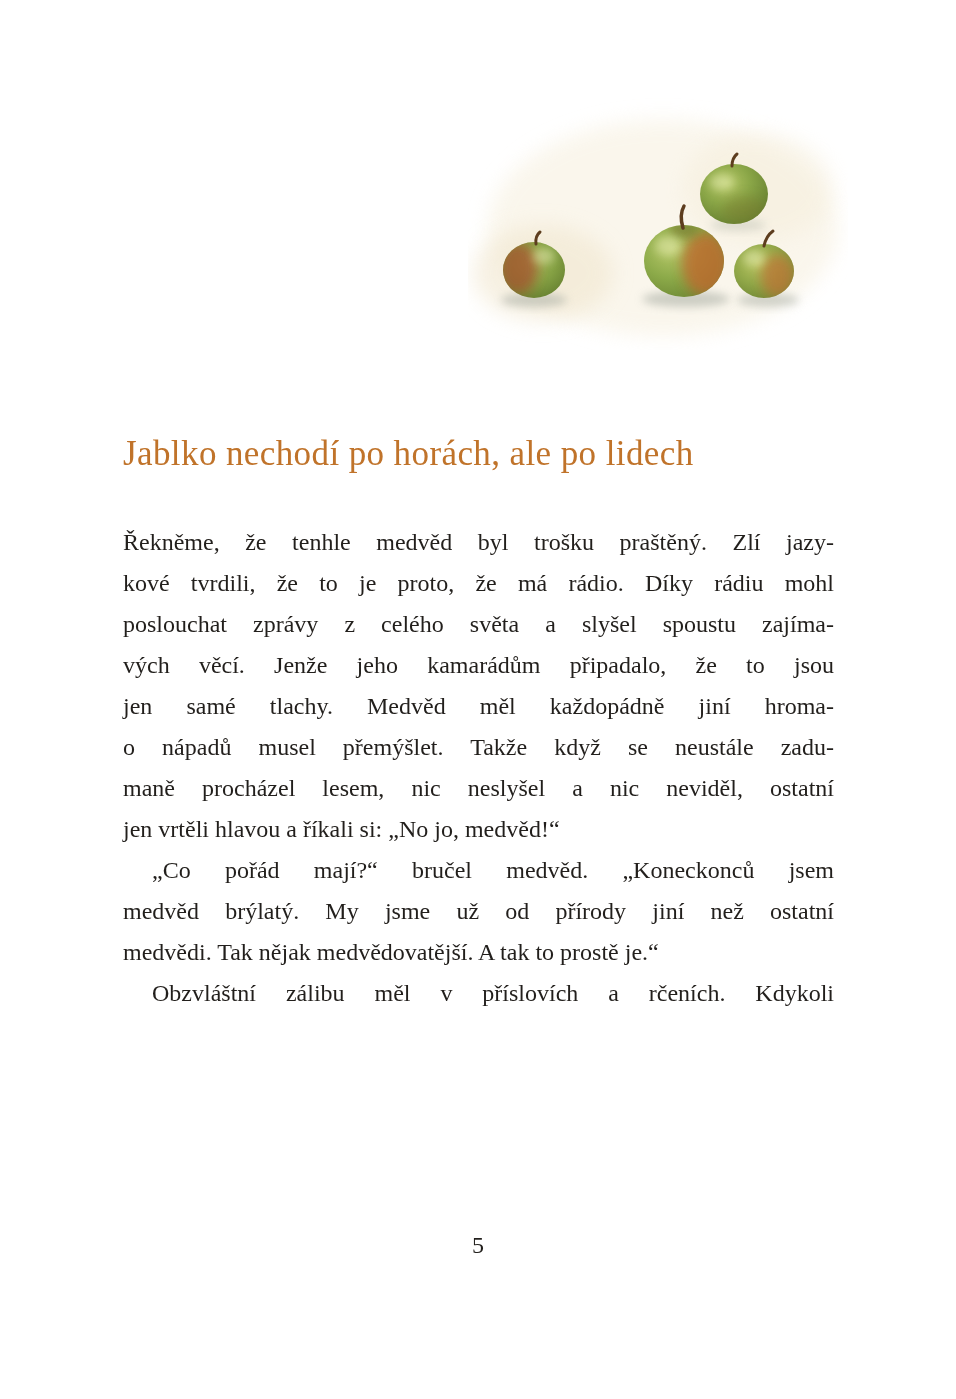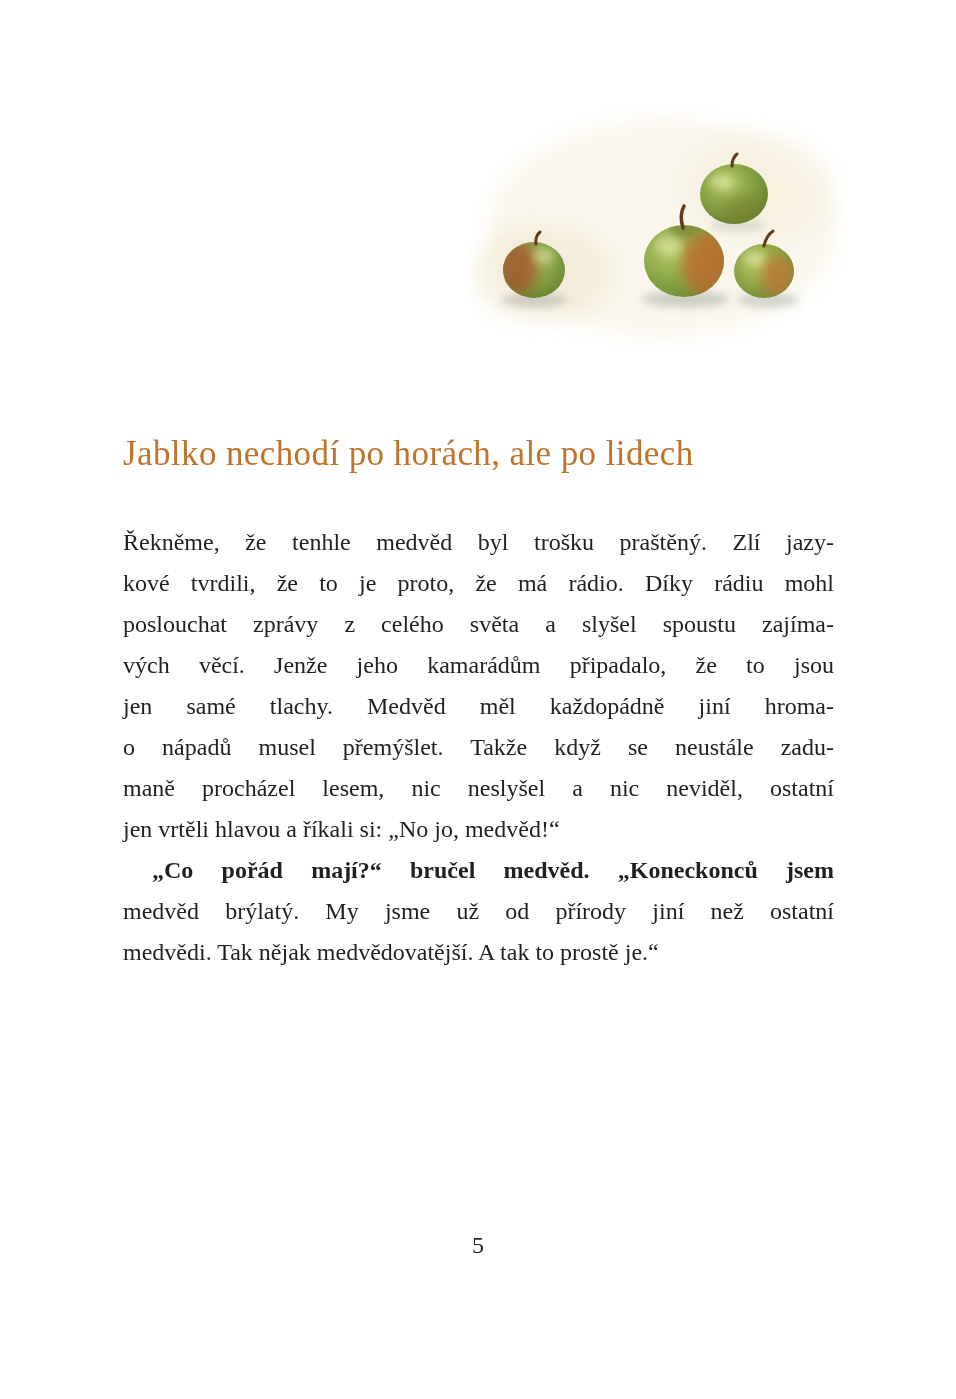--- a/index.html
+++ b/index.html
@@ -44,21 +44,21 @@
     font-size: 24px;
     line-height: 41px;
   }
   .paragraph { margin: 0; }
   .line {
     text-align: justify;
     text-align-last: justify;
     white-space: normal;
   }
   .line.last { text-align-last: left; }
-  .paragraph.indent .line.first { text-indent: 29px; font-weight: bold; }
+  .paragraph.indent .line.first { text-indent: 29px; }
   .line i { font-style: italic; }
   .page-number {
     position: absolute;
     left: 0;
     top: 1232px;
     width: 956px;
     text-align: center;
     font-size: 24px;
     color: #221f1c;
   }
@@ -173,17 +173,20 @@
         <div class="line">jen samé tlachy. Medvěd měl každopádně jiní hroma-</div>
         <div class="line">o nápadů musel přemýšlet. Takže když se neustále zadu-</div>
         <div class="line">maně procházel lesem, nic neslyšel a nic neviděl, ostatní</div>
         <div class="line last">jen vrtěli hlavou a říkali si: „No jo, medvěd!“</div>
       </div>
       <div class="paragraph indent">
         <div class="line first">„Co pořád mají?“ bručel medvěd. „Koneckonců jsem</div>
         <div class="line">medvěd brýlatý. My jsme už od přírody jiní než ostatní</div>
         <div class="line last">medvědi. Tak nějak medvědovatější. A tak to prostě je.“</div>
       </div>
+      <div class="paragraph indent">
+        <div class="line first">Obzvláštní zálibu měl v příslovích a rčeních. Kdykoli</div>
+      </div>
     </div>
 
   <div class="page-number">5</div>
 
 </div>
 
 </body></html>

